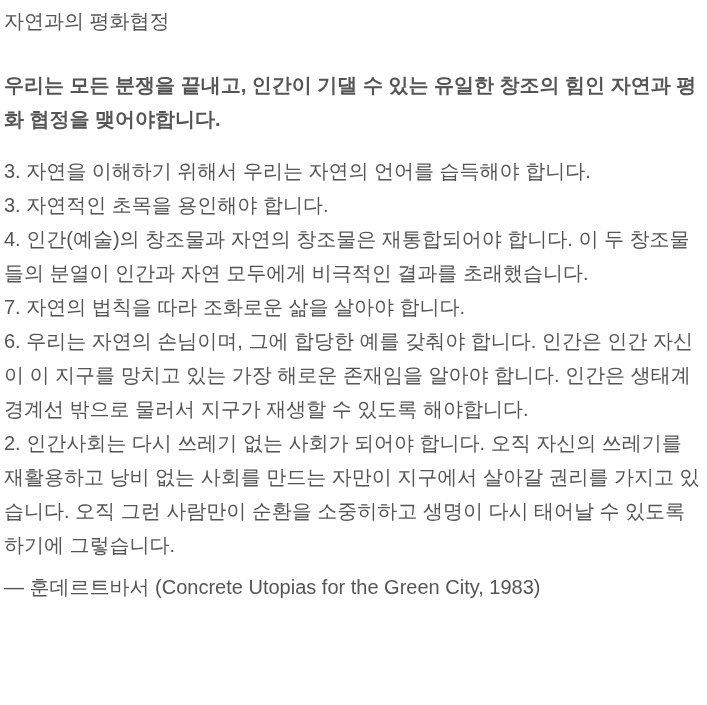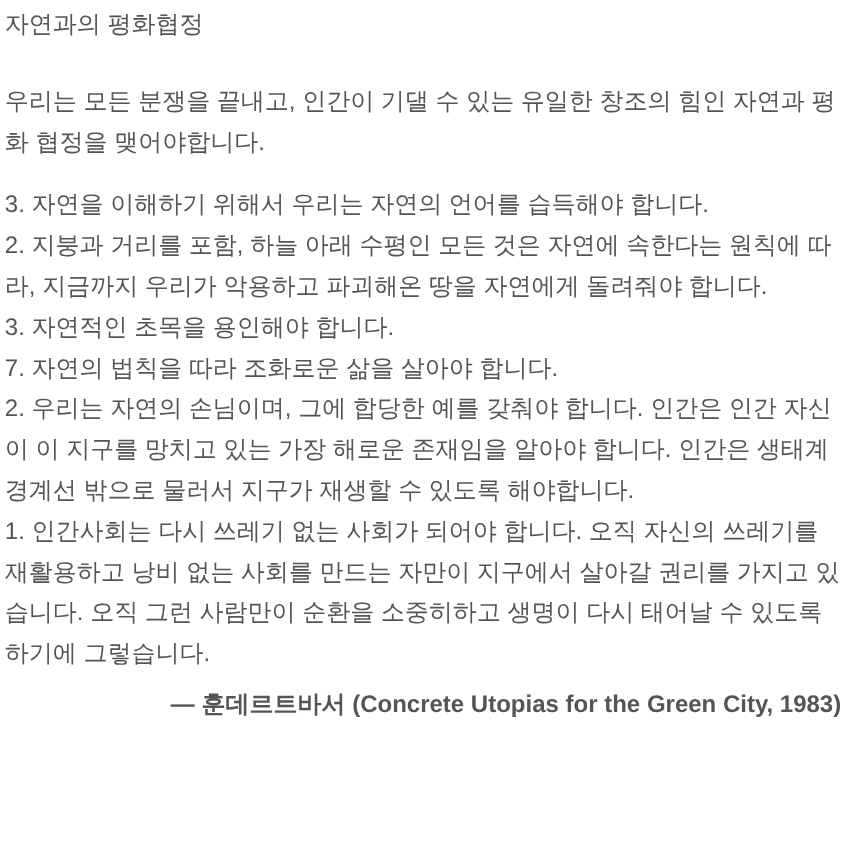--- a/index.html
+++ b/index.html
@@ -24,46 +24,46 @@
     word-break: normal;
     overflow-wrap: break-word;
   }
   .doc-title {
     margin: 0 0 30px 0;
     font-size: 20px;
     font-weight: 400;
   }
   .intro {
     margin: 0 0 18px 0;
+    font-weight: bold;
   }
   .treaty-list {
     margin: 0;
   }
   .treaty-line {
     margin: 0;
   }
   .attribution {
     margin: 8px 0 0 0;
-    text-align: right;
-    font-weight: bold;
+    text-align: left;
   }
 </style>
 </head>
 <body>
 
 <main class="doc">
 
   <h1 class="doc-title">자연과의 평화협정</h1>
 
   <p class="intro">우리는 모든 분쟁을 끝내고, 인간이 기댈 수 있는 유일한 창조의 힘인 자연과 평화 협정을 맺어야합니다.</p>
 
   <section class="treaty-list">
     <div class="treaty-line">3. 자연을 이해하기 위해서 우리는 자연의 언어를 습득해야 합니다.</div>
-    <div class="treaty-line">2. 지붕과 거리를 포함, 하늘 아래 수평인 모든 것은 자연에 속한다는 원칙에 따라, 지금까지 우리가 악용하고 파괴해온 땅을 자연에게 돌려줘야 합니다.</div>
     <div class="treaty-line">3. 자연적인 초목을 용인해야 합니다.</div>
+    <div class="treaty-line">4. 인간(예술)의 창조물과 자연의 창조물은 재통합되어야 합니다. 이 두 창조물들의 분열이 인간과 자연 모두에게 비극적인 결과를 초래했습니다.</div>
     <div class="treaty-line">7. 자연의 법칙을 따라 조화로운 삶을 살아야 합니다.</div>
-    <div class="treaty-line">2. 우리는 자연의 손님이며, 그에 합당한 예를 갖춰야 합니다. 인간은 인간 자신이 이 지구를 망치고 있는 가장 해로운 존재임을 알아야 합니다. 인간은 생태계 경계선 밖으로 물러서 지구가 재생할 수 있도록 해야합니다.</div>
-    <div class="treaty-line">1. 인간사회는 다시 쓰레기 없는 사회가 되어야 합니다. 오직 자신의 쓰레기를 재활용하고 낭비 없는 사회를 만드는 자만이 지구에서 살아갈 권리를 가지고 있습니다. 오직 그런 사람만이 순환을 소중히하고 생명이 다시 태어날 수 있도록 하기에 그렇습니다.</div>
+    <div class="treaty-line">6. 우리는 자연의 손님이며, 그에 합당한 예를 갖춰야 합니다. 인간은 인간 자신이 이 지구를 망치고 있는 가장 해로운 존재임을 알아야 합니다. 인간은 생태계 경계선 밖으로 물러서 지구가 재생할 수 있도록 해야합니다.</div>
+    <div class="treaty-line">2. 인간사회는 다시 쓰레기 없는 사회가 되어야 합니다. 오직 자신의 쓰레기를 재활용하고 낭비 없는 사회를 만드는 자만이 지구에서 살아갈 권리를 가지고 있습니다. 오직 그런 사람만이 순환을 소중히하고 생명이 다시 태어날 수 있도록 하기에 그렇습니다.</div>
   </section>
 
   <p class="attribution">— 훈데르트바서 (Concrete Utopias for the Green City, 1983)</p>
 
 </main>
 
 </body></html>

